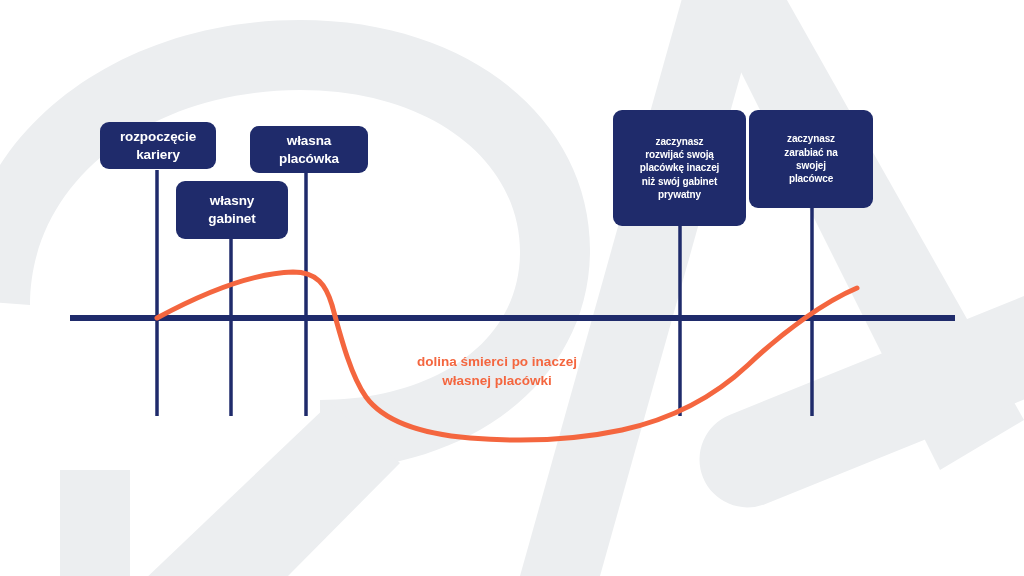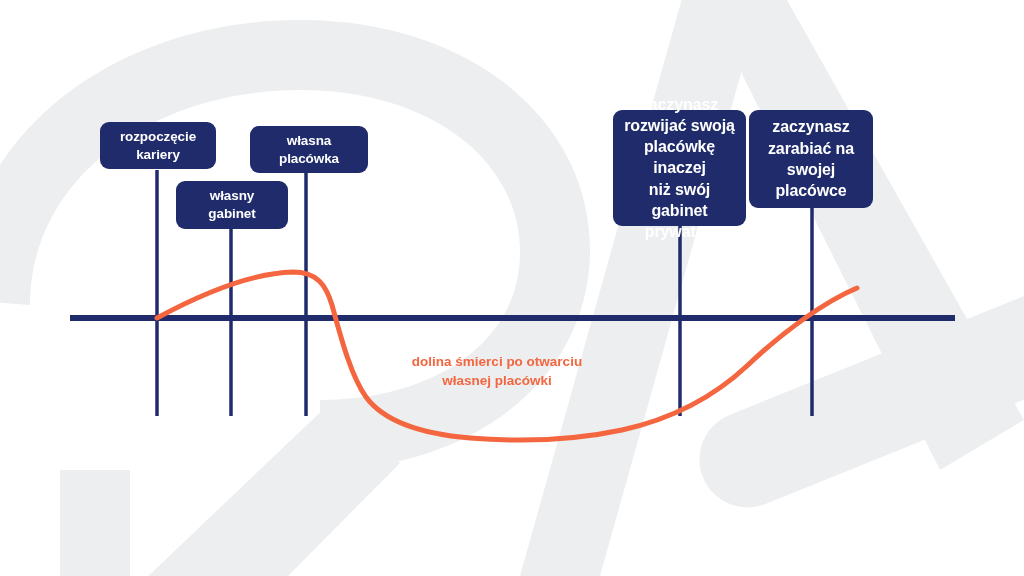--- a/index.html
+++ b/index.html
@@ -48,21 +48,21 @@
     text-align: center;
     font-weight: bold;
     font-size: 13.5px;
     line-height: 1.30;
     letter-spacing: -0.1px;
     box-sizing: border-box;
     padding: 4px 7px;
     white-space: pre-line;
   }
   .label-box.small { font-size: 13.5px; }
-  .label-box.tall  { font-size: 16px; line-height: 1.33; }
+  .label-box.tall  { font-size: 10px; line-height: 1.33; }
 
   
   #valley-caption {
     position: absolute;
     color: #F4663F;
     font-weight: bold;
     font-size: 13.5px;
     line-height: 1.42;
     text-align: center;
     white-space: pre-line;
@@ -119,33 +119,33 @@
              C 341,338 351,376 366,397
              C 385,423 423,434 470,438
              C 520,442 575,440 622,430
              C 672,419 715,396 748,365
              C 785,330 826,301 857,288" fill="none" stroke="#F4663F" stroke-width="5" stroke-linecap="round" stroke-linejoin="round"></path>
   </svg>
 
   <div class="label-box small" style="left:100px; top:122px; width:116px; height:47px;">rozpoczęcie
 kariery</div>
 
-  <div class="label-box small" style="left:176px; top:181px; width:112px; height:48px;">własny
+  <div class="label-box small" style="left:176px; top:181px; width:112px; height:58px;">własny
 gabinet</div>
 
   <div class="label-box small" style="left:250px; top:126px; width:118px; height:47px;">własna
 placówka</div>
 
   <div class="label-box tall" style="left:613px; top:110px; width:133px; height:116px;">zaczynasz
 rozwijać swoją
 placówkę inaczej
 niż swój gabinet
 prywatny</div>
 
   <div class="label-box tall" style="left:749px; top:110px; width:124px; height:98px;">zaczynasz
 zarabiać na
 swojej
 placówce</div>
 
-  <div id="valley-caption">dolina śmierci po otwarciu
+  <div id="valley-caption">dolina śmierci po inaczej
 własnej placówki</div>
 
 </div>
 
 </body></html>

